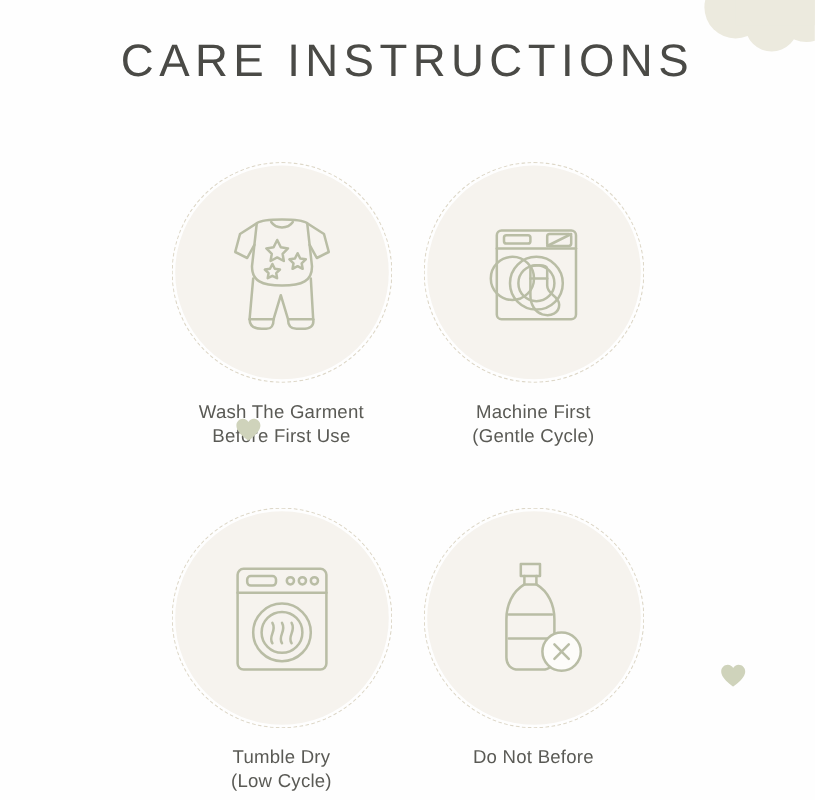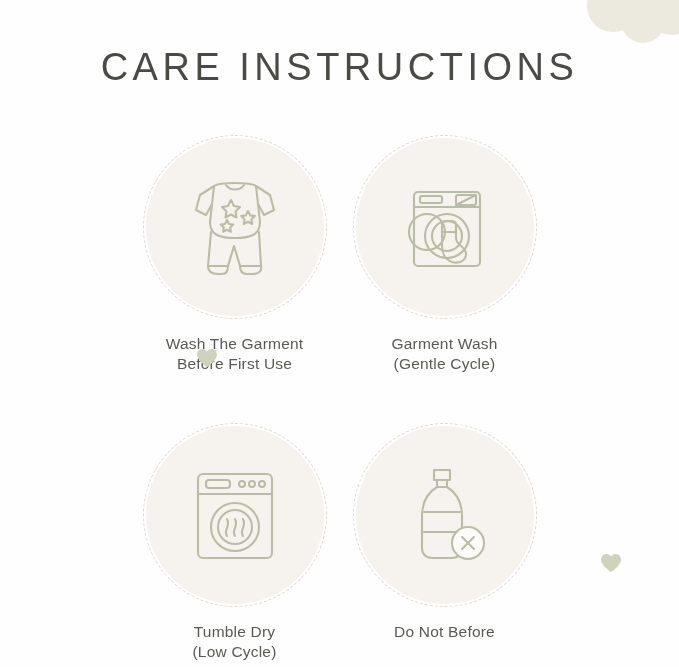--- a/index.html
+++ b/index.html
@@ -27,21 +27,21 @@
     position: absolute;
     top: -34px;
     right: -18px;
     width: 120px;
     height: 90px;
     pointer-events: none;
   }
 
   .title {
     position: absolute;
-    top: 46px;
+    top: 30px;
     left: 0;
     width: 679px;
     text-align: center;
     font-family: "Liberation Sans", sans-serif;
     font-size: 38px;
     letter-spacing: 4.5px;
     color: #4a4a46;
     font-weight: 400;
   }
 
@@ -172,21 +172,21 @@
             <circle cx="67" cy="74" r="22"></circle>
             <circle cx="67" cy="74" r="15"></circle>
 
             <circle cx="47" cy="70" r="18"></circle>
 
             <path d="M62 62 C62 58, 76 58, 76 62 L76 76 C76 84, 86 84, 86 92 C86 99, 79 102, 72 100 C66 98, 62 92, 62 84 Z"></path>
             <path d="M62 70 L76 70"></path>
           </svg>
         </div>
       </div>
-      <div class="caption">Garment Wash
+      <div class="caption">Machine First
 (Gentle Cycle)</div>
     </div>
 
 
   </div>
 
   <div class="grid-row row2">
 
     <div class="cell">
       <div class="circle">

